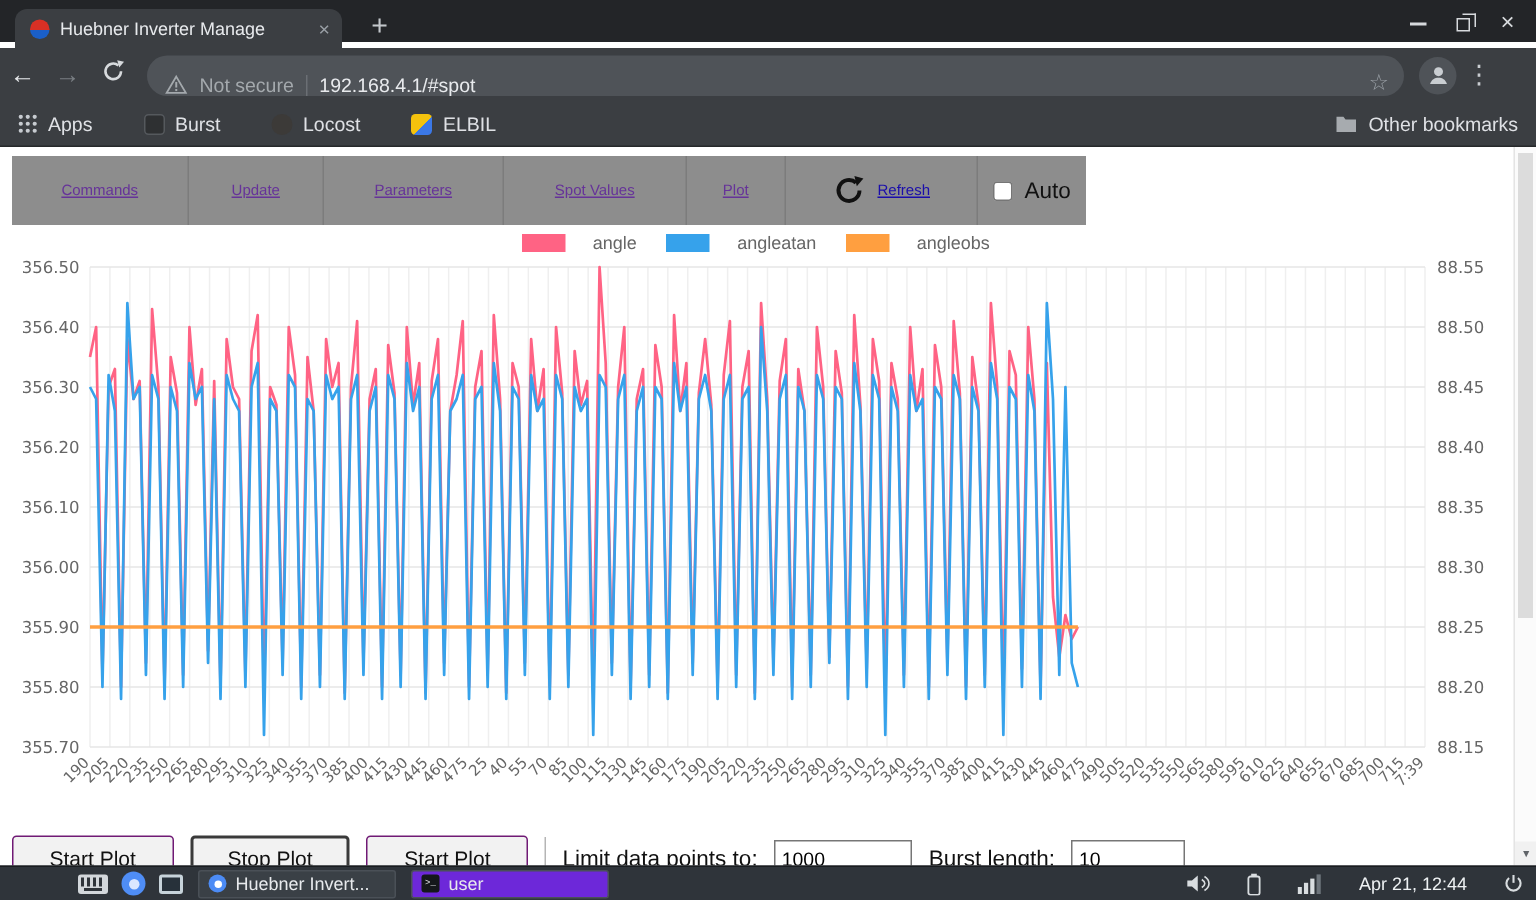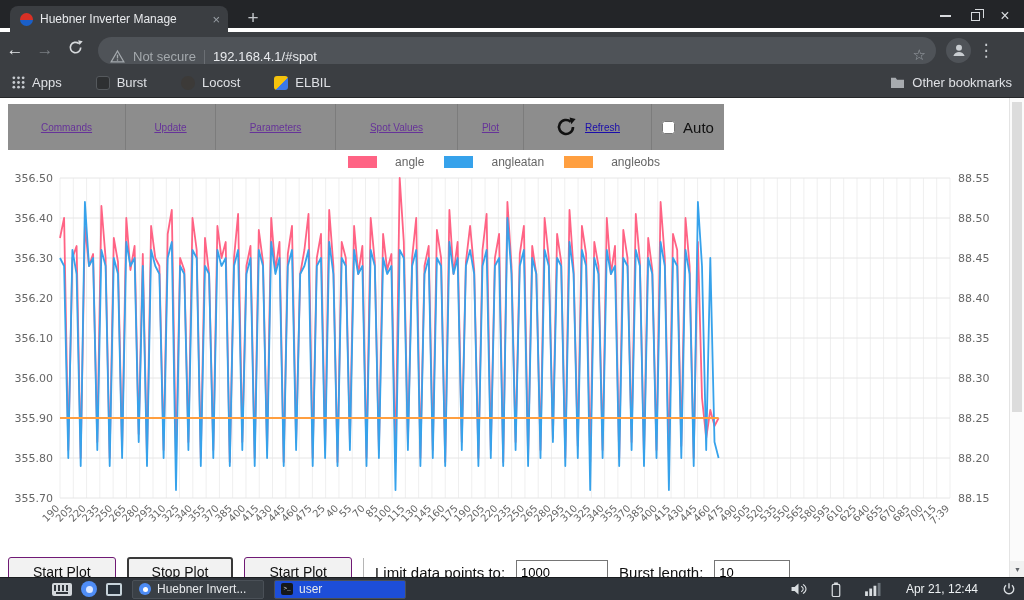--- a/index.html
+++ b/index.html
@@ -87,21 +87,21 @@
   .scroll-arrow { position:absolute; left:0; bottom:0; width:15px; height:16px; background:#f1f1f1;
                   color:#5f6368; font-size:7px; display:flex; align-items:center; justify-content:center; }
 
   
   #taskbar { position:absolute; top:577px; left:0; width:1024px; height:23px; background:#2f343a;
              border-top:1px solid #1a1d20; display:flex; align-items:center; padding:0 8px; }
   .tb-launchers { display:flex; align-items:center; gap:9px; margin-left:44px; }
   .tb-win { display:flex; align-items:center; gap:6px; height:19px; width:132px; margin-left:10px;
             background:#3a4046; border:1px solid #4a5057; border-radius:2px; padding:0 6px;
             color:#e8eaed; font-size:12px; white-space:nowrap; overflow:hidden; }
-  .tb-win.active { background:#1d4ed8; }
+  .tb-win.active { background:#6d28d9; }
   .tb-win:first-of-type { margin-left:72px; }
   .mini-chrome { width:12px; height:12px; border-radius:50%; background:#4c8bf5; position:relative; flex:0 0 auto; }
   .mini-chrome::after { content:''; position:absolute; left:3.5px; top:3.5px; width:5px; height:5px;
                         border-radius:50%; background:#fff; }
   .mini-term { width:12px; height:12px; background:#15181b; border-radius:2px; color:#e8eaed;
                font:6px "Liberation Mono",monospace; text-align:center; line-height:12px; flex:0 0 auto; }
   .tray { margin-left:auto; display:flex; align-items:flex-start; gap:24px; }
   .clock { color:#eef1f3; font-size:12px; }
   .kbd-icon { width:20px; height:13px; background:#d3d7db; border-radius:2px; position:relative; }
   .kbd-icon::after { content:''; position:absolute; left:2px; top:2px; width:16px; height:6px;

